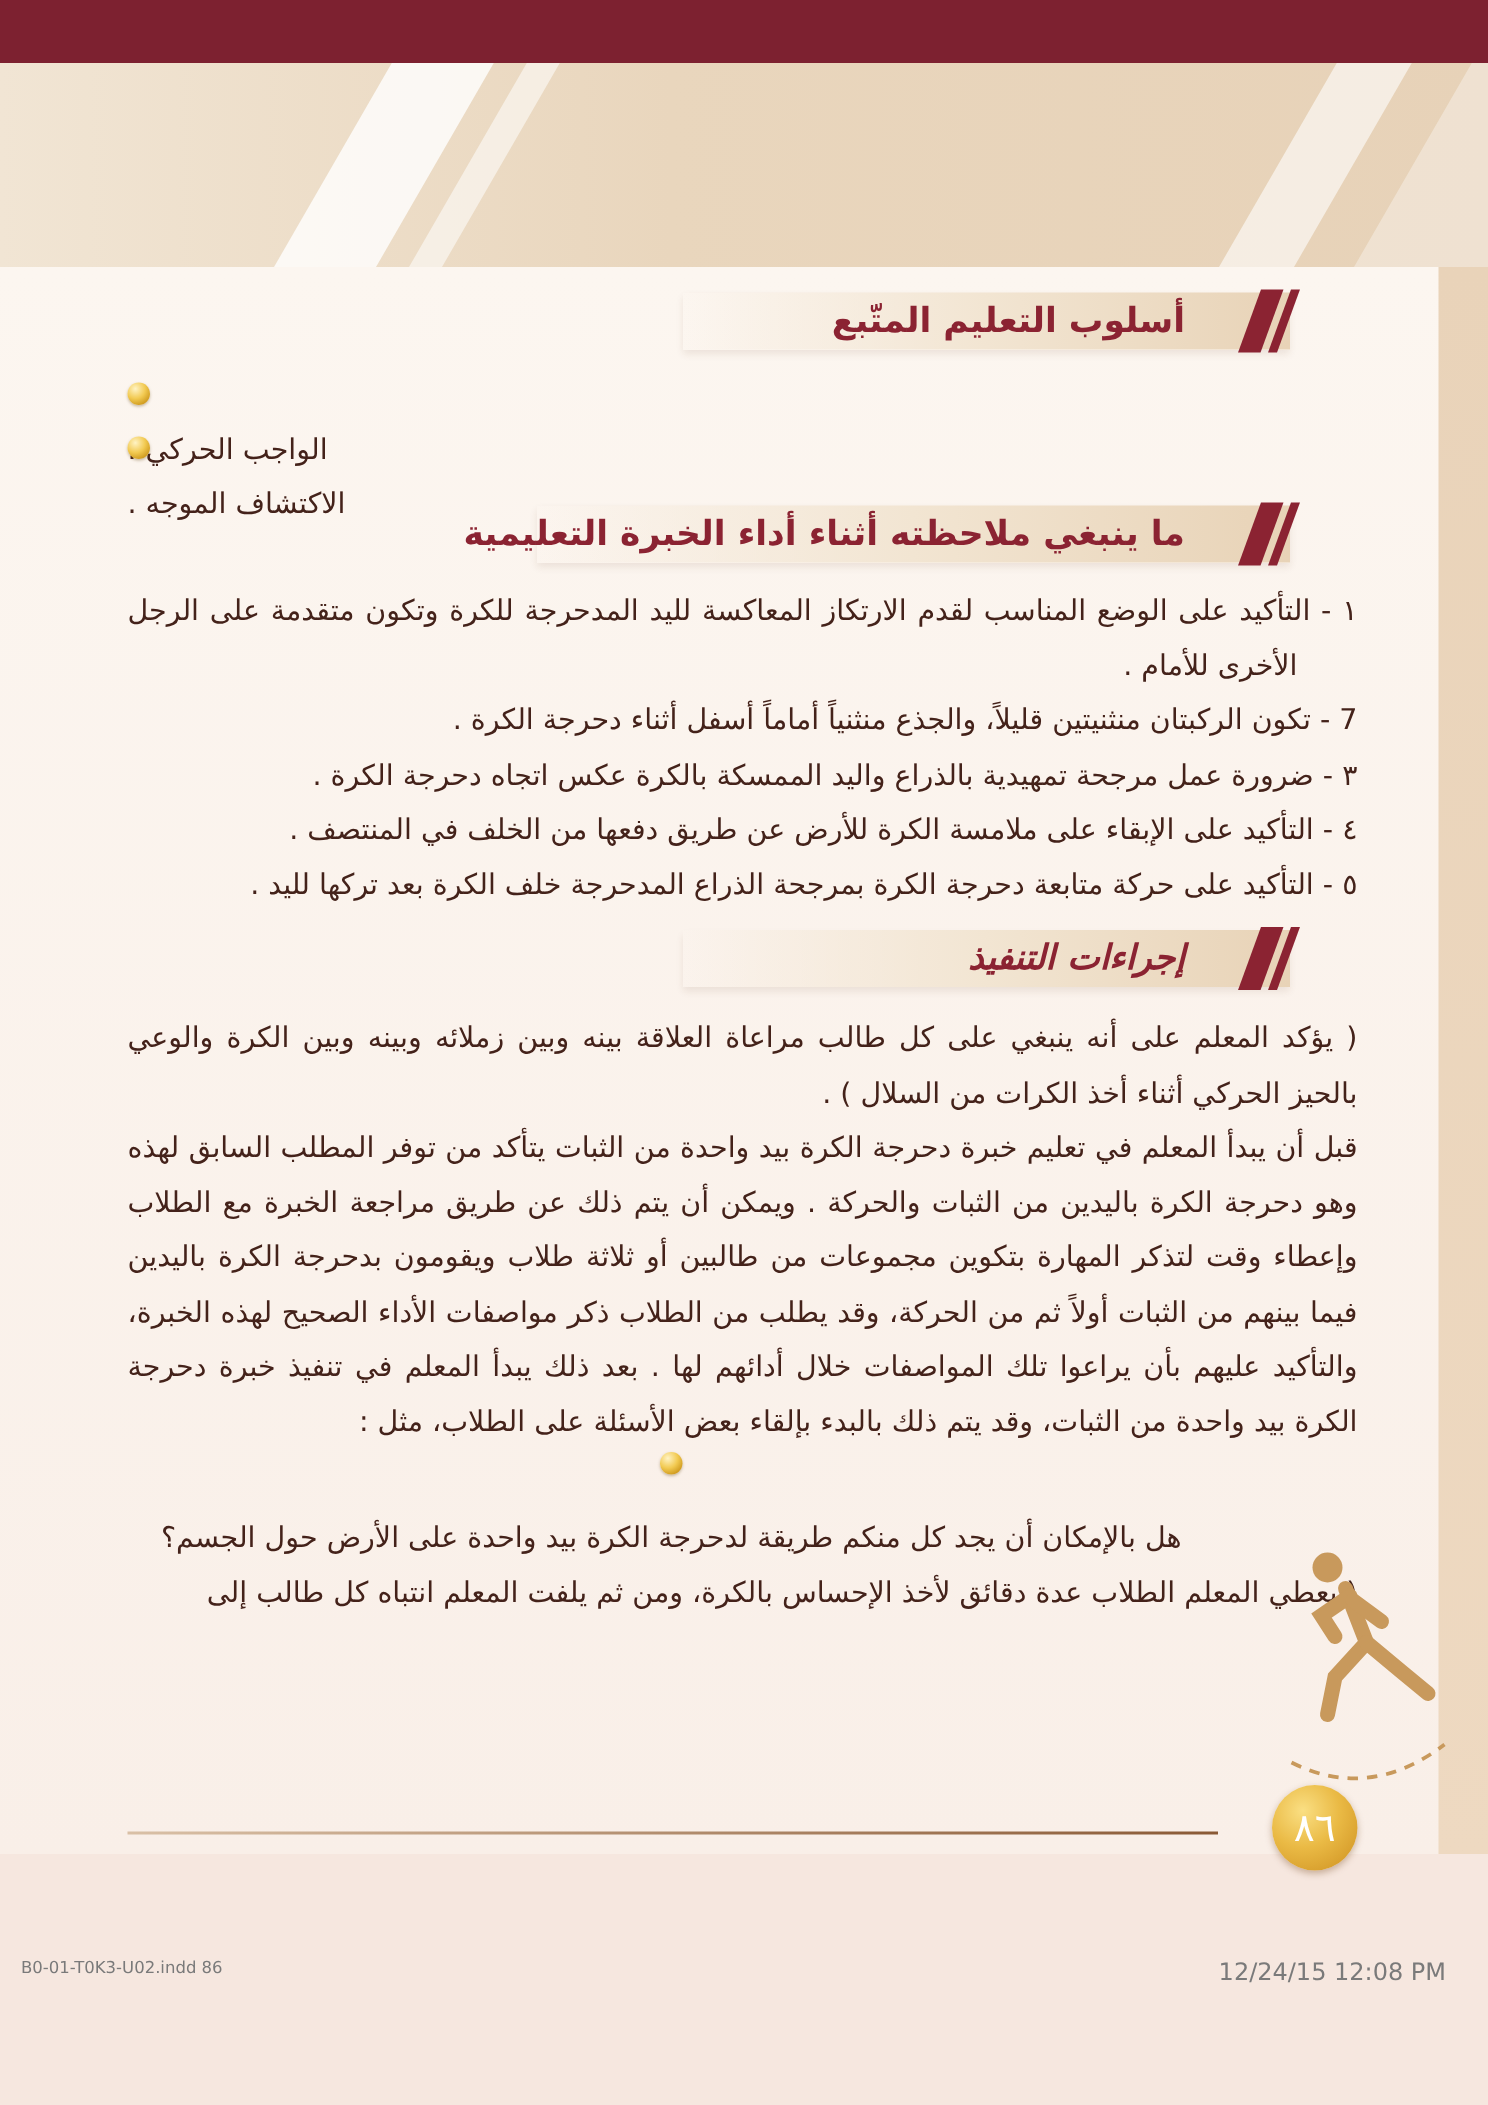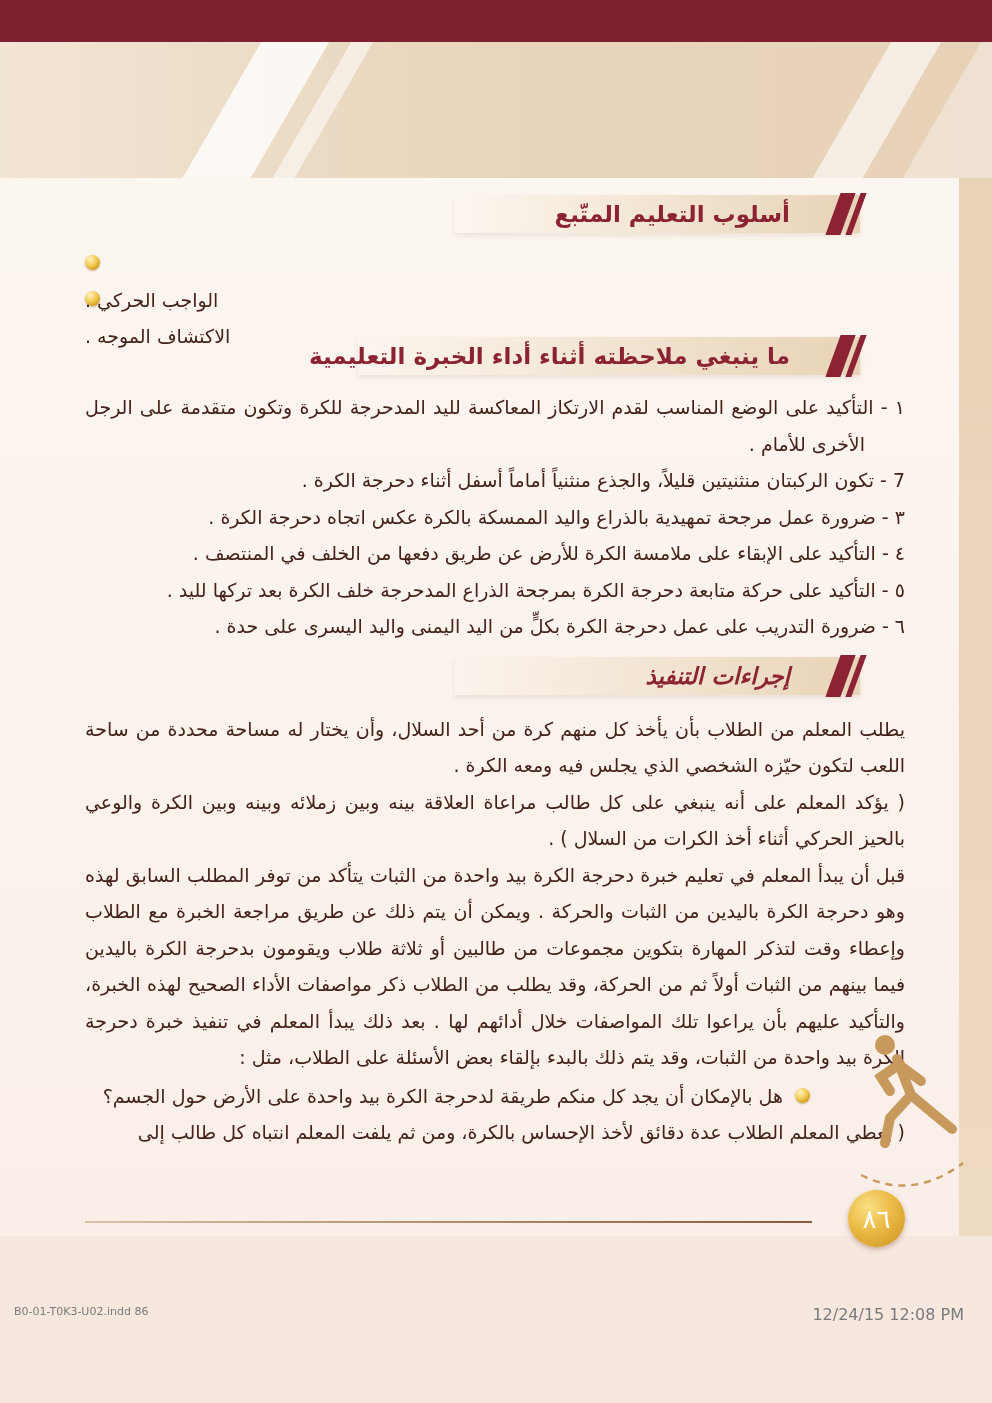--- a/index.html
+++ b/index.html
@@ -41,21 +41,21 @@
   .bullet-line{display:flex;align-items:flex-end;gap:12px;margin-right:168px;height:36px;flex-direction:column;}
   .dot{width:15px;height:15px;border-radius:50%;flex:none;
     background:radial-gradient(circle at 35% 28%,#fff3c4 0%,#f2ca52 45%,#cf9a1e 78%,#8e6408 100%);
     box-shadow:0 1px 2px rgba(100,70,10,.35);}
   .banner.m2{margin-top:10px;}
   .olist{margin-top:14px;}
   .item{padding-right:40px;text-indent:-40px;}
   .banner.m3{margin-top:12px;font-style:italic;}
   .proc{margin-top:16px;}
   .proc p{margin:0;}
-  .q-line{display:flex;align-items:center;gap:12px;margin-right:95px;margin-top:2px;}
+  .q-line{display:flex;align-items:center;gap:24px;margin-right:95px;margin-top:2px;flex-direction:column;}
   .closing{margin-right:58px;}
   
   .divider{position:absolute;top:1221px;left:85px;width:727px;height:2px;
     background:linear-gradient(to left,#8a5a36,#d9c0a6);}
   .page-circle{position:absolute;top:1190px;left:848px;width:57px;height:57px;border-radius:50%;
     background:radial-gradient(circle at 36% 30%,#fadf83 0%,#eaba45 45%,#cd8f1f 100%);
     box-shadow:0 2px 5px rgba(110,60,15,.35);
     display:flex;align-items:center;justify-content:center;
     color:#ffffff;font-size:26px;font-weight:normal;}
   .runner{position:absolute;top:1025px;left:855px;}
@@ -98,30 +98,28 @@
     <h2>ما ينبغي ملاحظته أثناء أداء الخبرة التعليمية</h2>
     <span class="slash a"></span>
     <span class="slash b"></span>
   </div>
   <div class="olist">
     <div class="item">١ - التأكيد على الوضع المناسب لقدم الارتكاز المعاكسة لليد المدحرجة للكرة وتكون متقدمة على الرجل الأخرى للأمام .</div>
     <div class="item">7 - تكون الركبتان منثنيتين قليلاً، والجذع منثنياً أماماً أسفل أثناء دحرجة الكرة .</div>
     <div class="item">٣ - ضرورة عمل مرجحة تمهيدية بالذراع واليد الممسكة بالكرة عكس اتجاه دحرجة الكرة .</div>
     <div class="item">٤ - التأكيد على الإبقاء على ملامسة الكرة للأرض عن طريق دفعها من الخلف في المنتصف .</div>
     <div class="item">٥ - التأكيد على حركة متابعة دحرجة الكرة بمرجحة الذراع المدحرجة خلف الكرة بعد تركها لليد .</div>
-    <div class="item">٦ - ضرورة التدريب على عمل دحرجة الكرة بكلٍّ من اليد اليمنى واليد اليسرى على حدة .</div>
   </div>
 
   <div class="banner w1 m3">
     <h2>إجراءات التنفيذ</h2>
     <span class="slash a"></span>
     <span class="slash b"></span>
   </div>
   <div class="proc">
-    <p>يطلب المعلم من الطلاب بأن يأخذ كل منهم كرة من أحد السلال، وأن يختار له مساحة محددة من ساحة اللعب لتكون حيّزه الشخصي الذي يجلس فيه ومعه الكرة .</p>
     <p>( يؤكد المعلم على أنه ينبغي على كل طالب مراعاة العلاقة بينه وبين زملائه وبينه وبين الكرة والوعي بالحيز الحركي أثناء أخذ الكرات من السلال ) .</p>
     <p>قبل أن يبدأ المعلم في تعليم خبرة دحرجة الكرة بيد واحدة من الثبات يتأكد من توفر المطلب السابق لهذه وهو دحرجة الكرة باليدين من الثبات والحركة . ويمكن أن يتم ذلك عن طريق مراجعة الخبرة مع الطلاب وإعطاء وقت لتذكر المهارة بتكوين مجموعات من طالبين أو ثلاثة طلاب ويقومون بدحرجة الكرة باليدين فيما بينهم من الثبات أولاً ثم من الحركة، وقد يطلب من الطلاب ذكر مواصفات الأداء الصحيح لهذه الخبرة، والتأكيد عليهم بأن يراعوا تلك المواصفات خلال أدائهم لها . بعد ذلك يبدأ المعلم في تنفيذ خبرة دحرجة الكرة بيد واحدة من الثبات، وقد يتم ذلك بالبدء بإلقاء بعض الأسئلة على الطلاب، مثل :</p>
     <div class="q-line">
       <span class="dot"></span>
       <span>هل بالإمكان أن يجد كل منكم طريقة لدحرجة الكرة بيد واحدة على الأرض حول الجسم؟</span>
     </div>
     <p class="closing">( يعطي المعلم الطلاب عدة دقائق لأخذ الإحساس بالكرة، ومن ثم يلفت المعلم انتباه كل طالب إلى</p>
   </div>
 </div>
 

